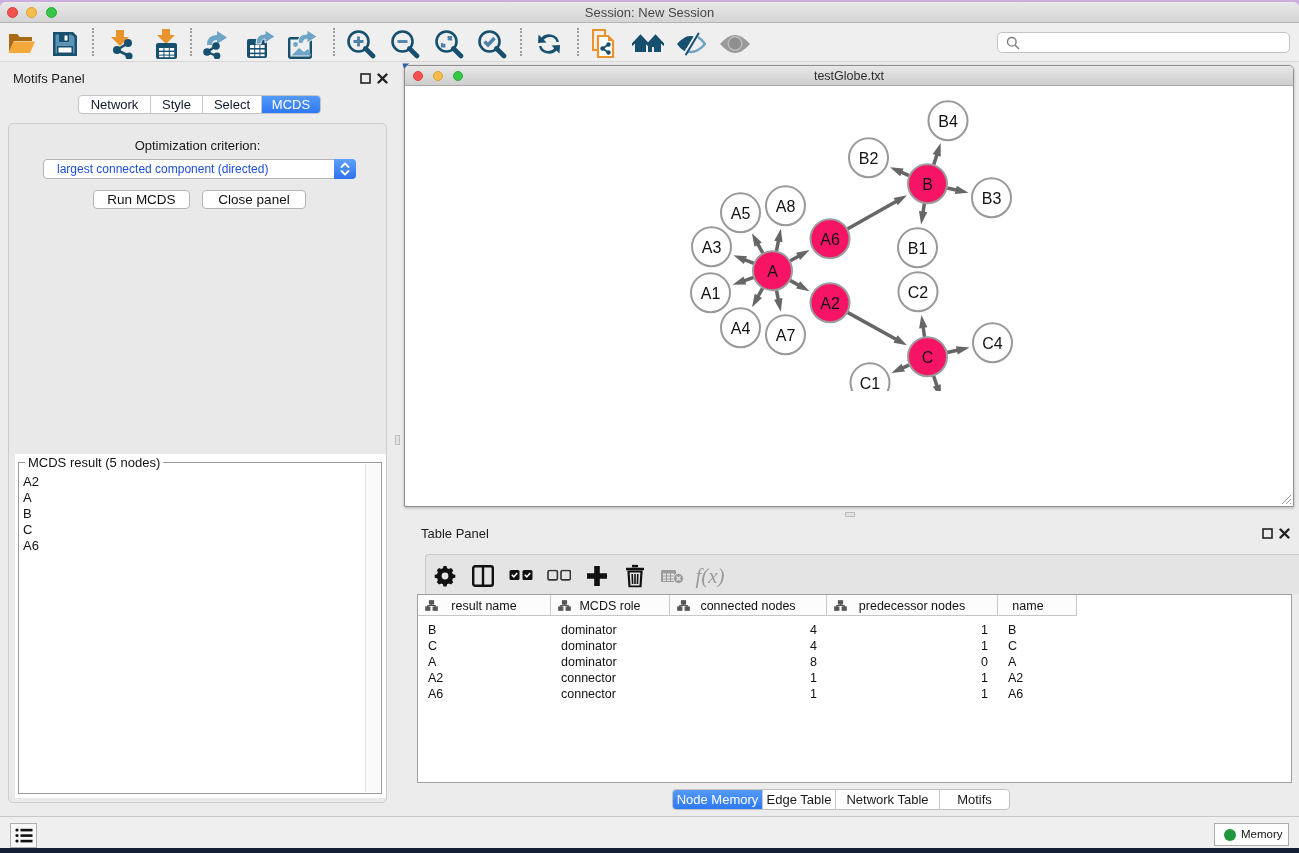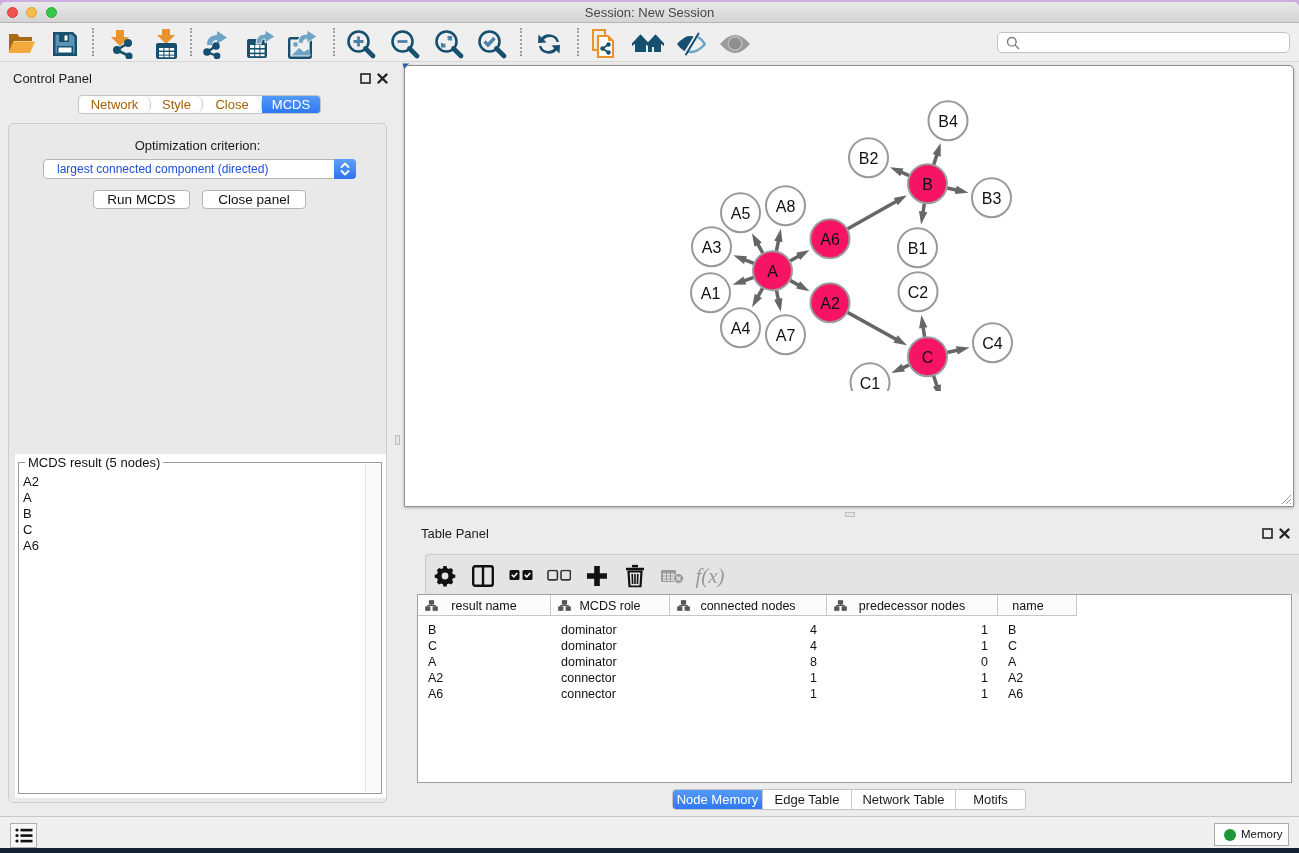--- a/index.html
+++ b/index.html
@@ -20,21 +20,21 @@
 .tbi { position:absolute; top:calc(50% + 1.5px); transform:translate(-50%,-50%); line-height:0; }
 .tbsep { position:absolute; top:5px; bottom:5px; width:0; border-left:2px dotted #9d9d9d; }
 #search { position:absolute; left:997px; top:9px; width:293px; height:21px; background:#fff;
   border:1px solid #c3c3c3; border-radius:5px; }
 
 #cpanel { position:absolute; left:0; top:60px; width:392px; height:754px; background:#ececec; }
 #cpanel .ptitle { position:absolute; left:13px; top:9px; font-size:13px; color:#1d1d1d; }
 .wbtn { position:absolute; top:11px; width:11px; height:11px; }
 #cp-tabs { position:absolute; left:78px; top:33px; height:19px; display:flex;
   background:#fff; border:1px solid #c4c4c4; border-radius:4px; }
-#cp-tabs .tab { font-size:13px; color:#a16207; text-align:center; line-height:17px; border-right:1px solid #c9c9c9;border-radius:7px; }
+#cp-tabs .tab { font-size:13px; color:#0f172a; text-align:center; line-height:17px; border-right:1px solid #c9c9c9; }
 #cp-tabs .tab:last-child { border-right:none; }
 #cp-tabs .tab.sel { background:linear-gradient(#549af9,#2e78f3); color:#fff; border-radius:0 3px 3px 0; }
 #cp-pane { position:absolute; left:8px; top:61px; width:379px; height:680px; background:#e9e9e9;
   border:1px solid #cdcdcd; border-radius:5px; }
 #optlabel { position:absolute; left:0; width:100%; top:14px; text-align:center; font-size:13px; color:#1a1a1a; }
 #combo { position:absolute; left:34px; top:35px; width:313px; height:20px; background:#fff;
   border:1px solid #b5b5b5; border-radius:4px; }
 #combo .txt { position:absolute; left:13px; top:2px; font-size:12px; color:#1d4ed8; }
 #combo .step { position:absolute; right:-1px; top:-1px; width:22px; height:20px; border-radius:0 4px 4px 0;
   background:linear-gradient(#5ea1fb,#2e72ee); }
@@ -218,31 +218,31 @@
         <div class="tbsep" style="left:577px"></div>
     <div id="search">
           <svg style="position:absolute;left:8px;top:3px" width="14" height="14" viewBox="0 0 14 14">
 <circle cx="5.8" cy="5.8" r="4.3" fill="none" stroke="#7d7d7d" stroke-width="1.4"></circle>
 <path d="M9 9l4 4" stroke="#7d7d7d" stroke-width="1.4"></path>
           </svg>
         </div>
   </div>
 
   <div id="cpanel">
-    <div class="ptitle">Control Panel</div>
+    <div class="ptitle">Motifs Panel</div>
     <svg class="wbtn" style="left:360px" width="11" height="11" viewBox="0 0 11 11">
           <rect x="1" y="1" width="9" height="9" fill="none" stroke="#222" stroke-width="1.6"></rect>
         </svg>
         <svg class="wbtn" style="left:377px" width="11" height="11" viewBox="0 0 11 11">
           <path d="M1.5 1.5L9.5 9.5M9.5 1.5L1.5 9.5" stroke="#222" stroke-width="2.4" stroke-linecap="round"></path>
         </svg>
     <div id="cp-tabs">
       <div class="tab" style="width:72px">Network</div>
       <div class="tab" style="width:52px">Style</div>
-      <div class="tab" style="width:59px">Close</div>
+      <div class="tab" style="width:59px">Select</div>
       <div class="tab sel" style="width:58px">MCDS</div>
     </div>
     <div id="cp-pane">
       <div id="optlabel">Optimization criterion:</div>
       <div id="combo">
         <div class="txt">largest connected component (directed)</div>
         <div class="step">
               <svg width="10" height="14" viewBox="0 0 10 14">
                 <path d="M1.5 5L5 1.5L8.5 5" fill="none" stroke="#fff" stroke-width="1.8" stroke-linecap="round" stroke-linejoin="round"></path>
                 <path d="M1.5 9L5 12.5L8.5 9" fill="none" stroke="#fff" stroke-width="1.8" stroke-linecap="round" stroke-linejoin="round"></path>
@@ -261,20 +261,26 @@
     </div>
   </div>
 
   <div class="grip" style="left:395px; top:433px; width:5px; height:10px;"></div>
   <div class="grip" style="left:845px; top:510px; width:10px; height:5px;"></div>
 
   <svg style="position:absolute;left:402px;top:61px" width="8" height="8" viewBox="0 0 8 8">
         <path d="M0.5 0.5H7.5Q3 3.5 2.5 7.5z" fill="#2b5fad"></path>
       </svg>
   <div id="netwin">
+    <div id="nettitle">
+      <span class="tl r" style="left:8px"></span>
+      <span class="tl y" style="left:28px"></span>
+      <span class="tl g" style="left:48px"></span>
+      <div class="t">testGlobe.txt</div>
+    </div>
     <div id="netbody">
       <svg id="graph" width="888" height="420" viewBox="0 0 888 420">
             <g stroke="#666" stroke-width="3.5">
               <line x1="348.7" y1="190.4" x2="336.1" y2="194.8"></line>
               <line x1="348.9" y1="176.4" x2="336.7" y2="171.6"></line>
               <line x1="357.7" y1="201.1" x2="351.4" y2="212.4"></line>
               <line x1="357.8" y1="166.2" x2="351.2" y2="154.2"></line>
               <line x1="371.5" y1="203.3" x2="374.0" y2="215.9"></line>
               <line x1="371.4" y1="164.1" x2="374.1" y2="150.6"></line>
               <line x1="385.0" y1="193.4" x2="396.6" y2="199.9"></line>
@@ -497,21 +503,21 @@
           <div class="trow" style="top:91px">
             <span style="left:10px">A6</span>
             <span style="left:143px">connector</span>
             <span style="left:252px;width:147px;text-align:right">1</span>
             <span style="left:409px;width:161px;text-align:right">1</span>
             <span style="left:590px">A6</span>
           </div>
     </div>
     <div id="btabs">
       <div class="tab sel" style="width:90px">Node Memory</div>
-      <div class="tab" style="width:89px">Edge Table</div>
+      <div class="tab" style="width:73px">Edge Table</div>
       <div class="tab" style="width:104px">Network Table</div>
       <div class="tab" style="width:69px">Motifs</div>
     </div>
   </div>
 
   <div id="statusbar">
     <div id="listbtn">
           <svg style="position:absolute;left:4px;top:3px" width="18" height="17" viewBox="0 0 18 17">
             <g fill="#111">
               <circle cx="2" cy="3" r="1.6"></circle>

